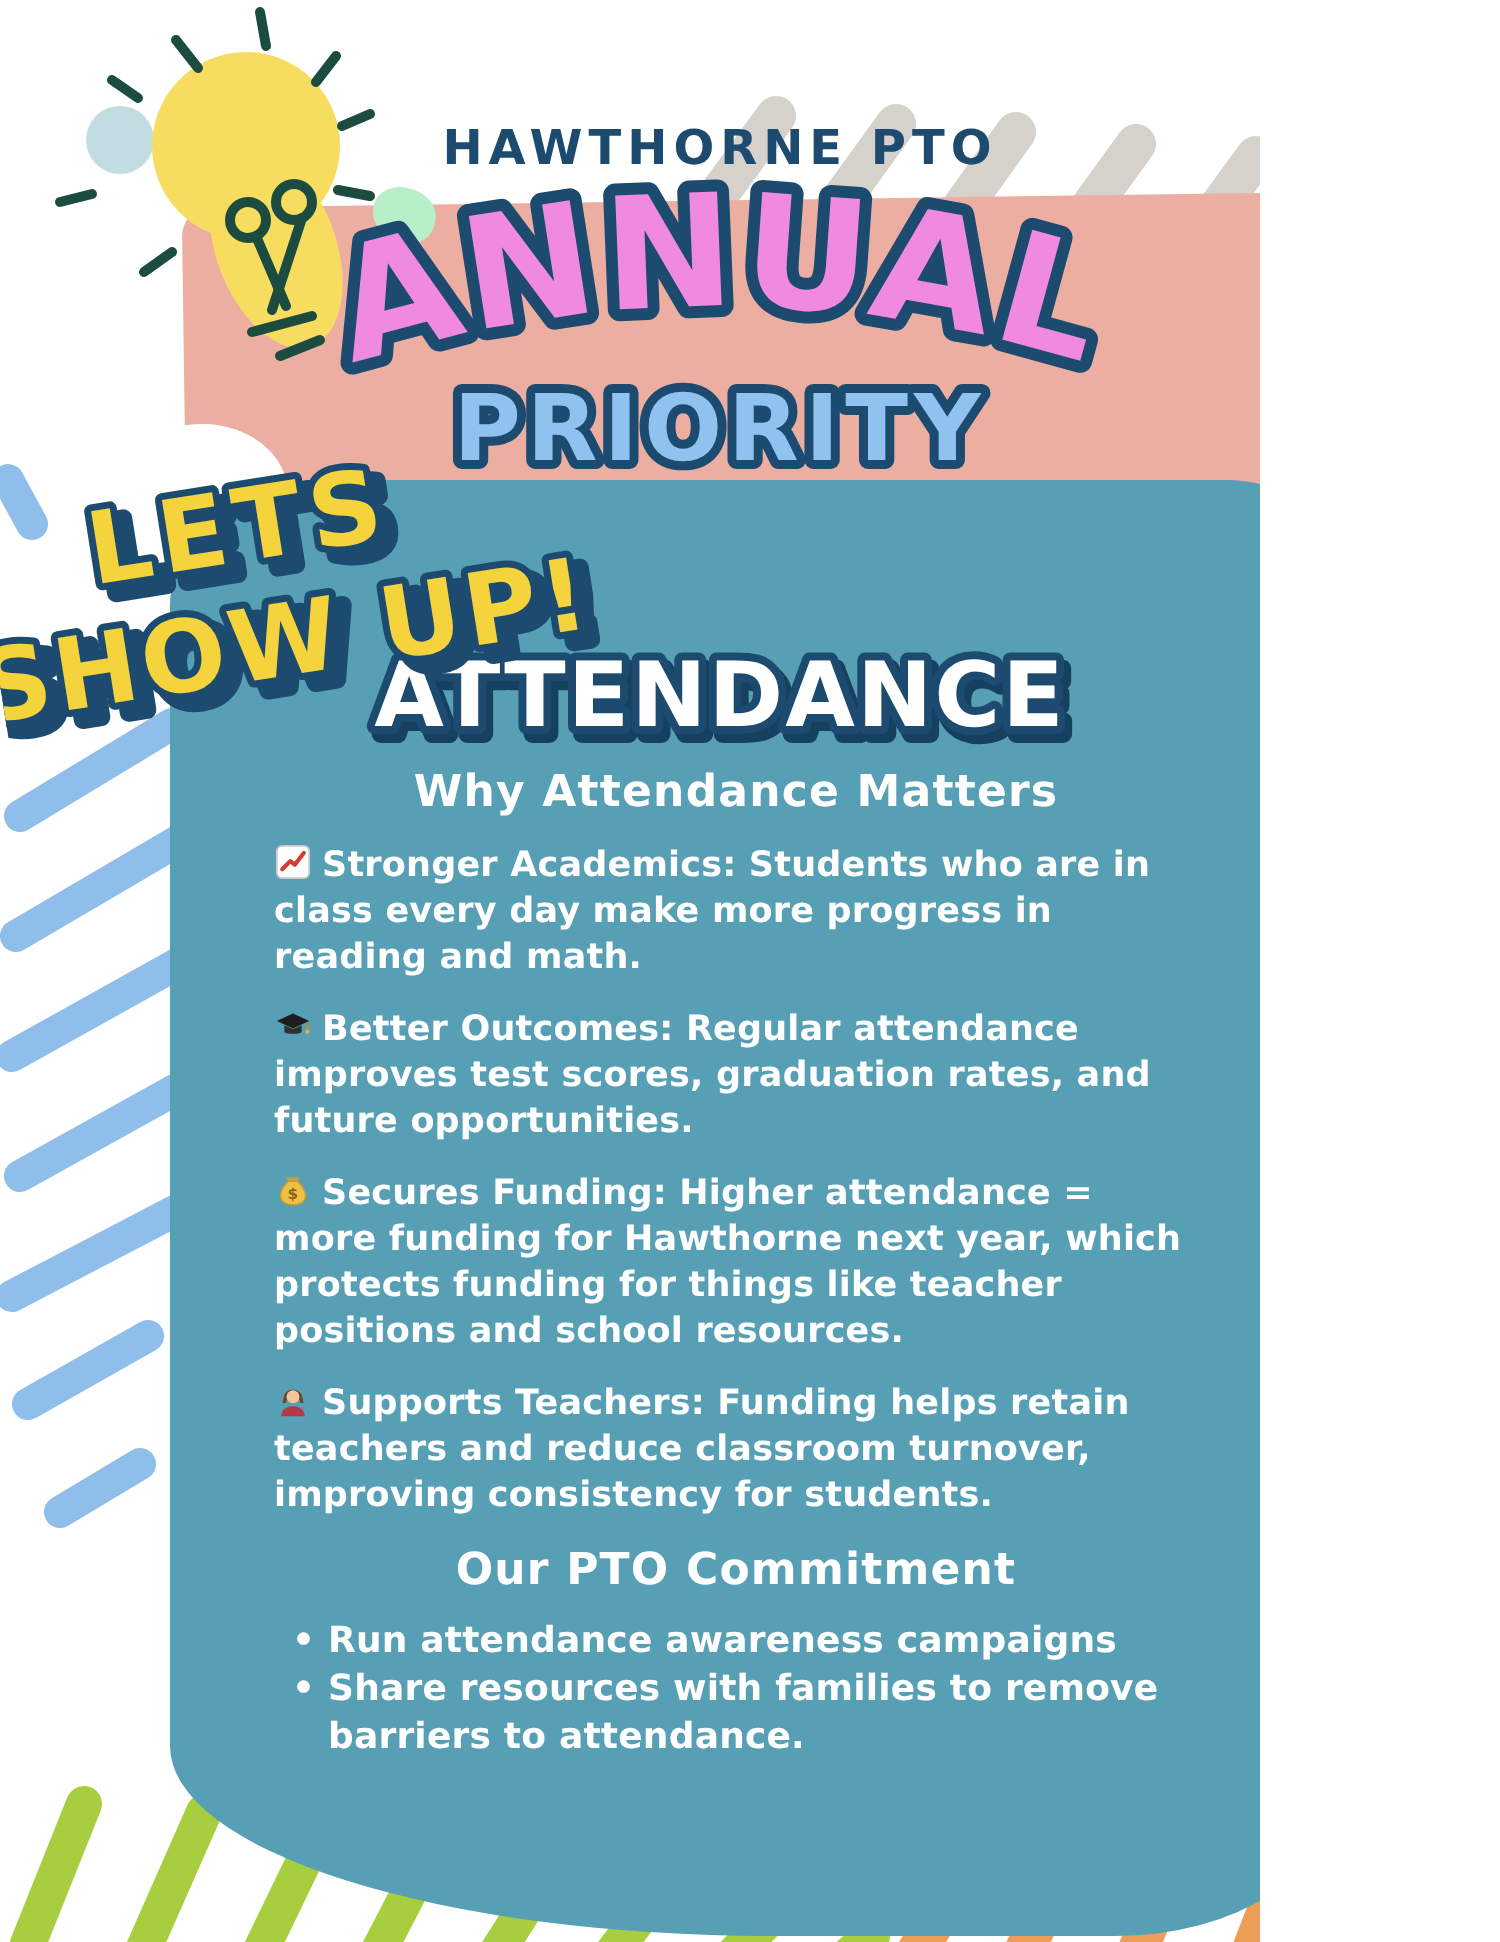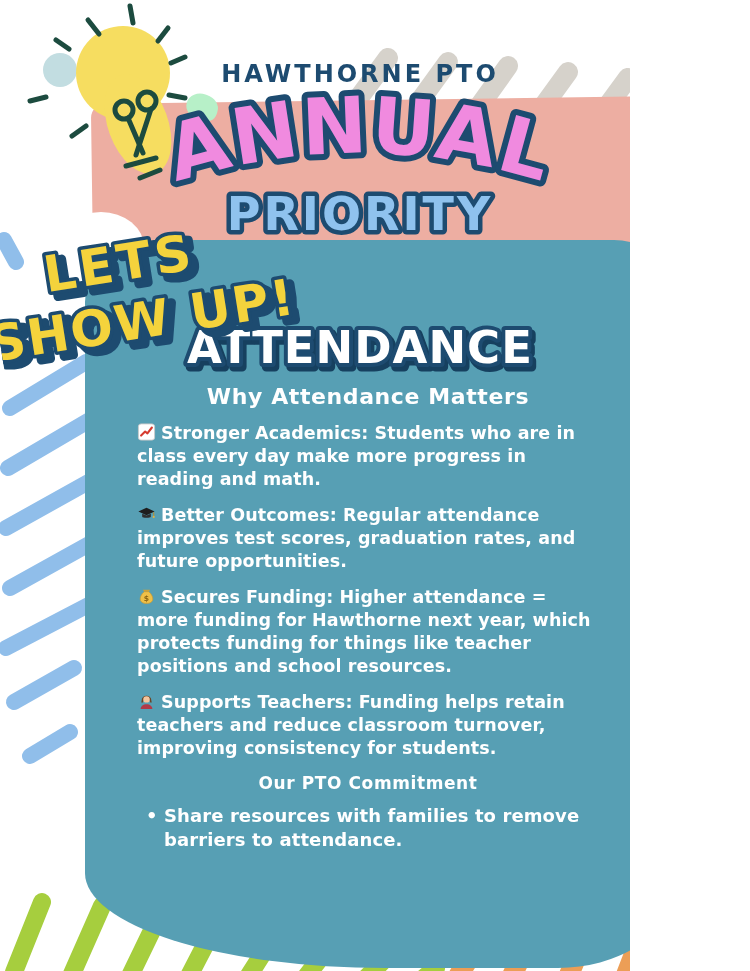--- a/index.html
+++ b/index.html
@@ -46,21 +46,21 @@
 
   
   .content{left:124px;top:384px;width:488px;z-index:7;color:#ffffff;}
   .section-heading{
     font-size:22px;font-weight:bold;text-align:center;letter-spacing:0.6px;
     margin:0 0 13px 0;
   }
   .why-item{margin:13px;font-size:17.5px;line-height:23px;font-weight:bold;letter-spacing:0.1px;}
   .emoji{display:inline-block;width:19px;height:18px;vertical-align:-2px;margin-right:5px;}
   .emoji svg{width:100%;height:100%;display:block;}
-  .commit-heading{margin-top:11px;margin-bottom:11px;font-size:17px;}
+  .commit-heading{margin-top:11px;margin-bottom:11px;font-size:22px;}
   ul.commit-list{list-style:none;margin:0;padding:0 0 0 22px;}
   ul.commit-list li{
     position:relative;font-size:18px;line-height:24px;font-weight:bold;
     padding-left:18px;letter-spacing:0.1px;
   }
   ul.commit-list li::before{
     content:"\2022";position:absolute;left:0;top:0;font-weight:bold;
   }
 </style>
 </head>
@@ -209,17 +209,18 @@
     <p class="why-item"><span class="emoji"><svg viewBox="0 0 20 20">
             <path d="M4.6 9.5 a5.4 5.4 0 0 1 10.8 0 l0.4 2.2 h-1.7 l-0.3-1.6 a4.3 4.3 0 0 0 -7.4 0 L6.1 11.7 H4.2 Z" fill="#6b4423"></path>
             <circle cx="10" cy="8.2" r="3.6" fill="#f3c69f"></circle>
             <path d="M3.5 19 c0-3.7 3-5.5 6.5-5.5 s6.5 1.8 6.5 5.5 Z" fill="#b23a48"></path>
           </svg></span><span>Supports Teachers: Funding helps retain teachers and reduce classroom turnover, improving consistency for students.</span></p>
 
 
     <p class="section-heading commit-heading">Our PTO Commitment</p>
 
     <ul class="commit-list">
+      <li><span>Run attendance awareness campaigns</span></li>
       <li><span>Share resources with families to remove barriers to attendance.</span></li>
     </ul>
   </div>
 
 </div>
 
 </body></html>

